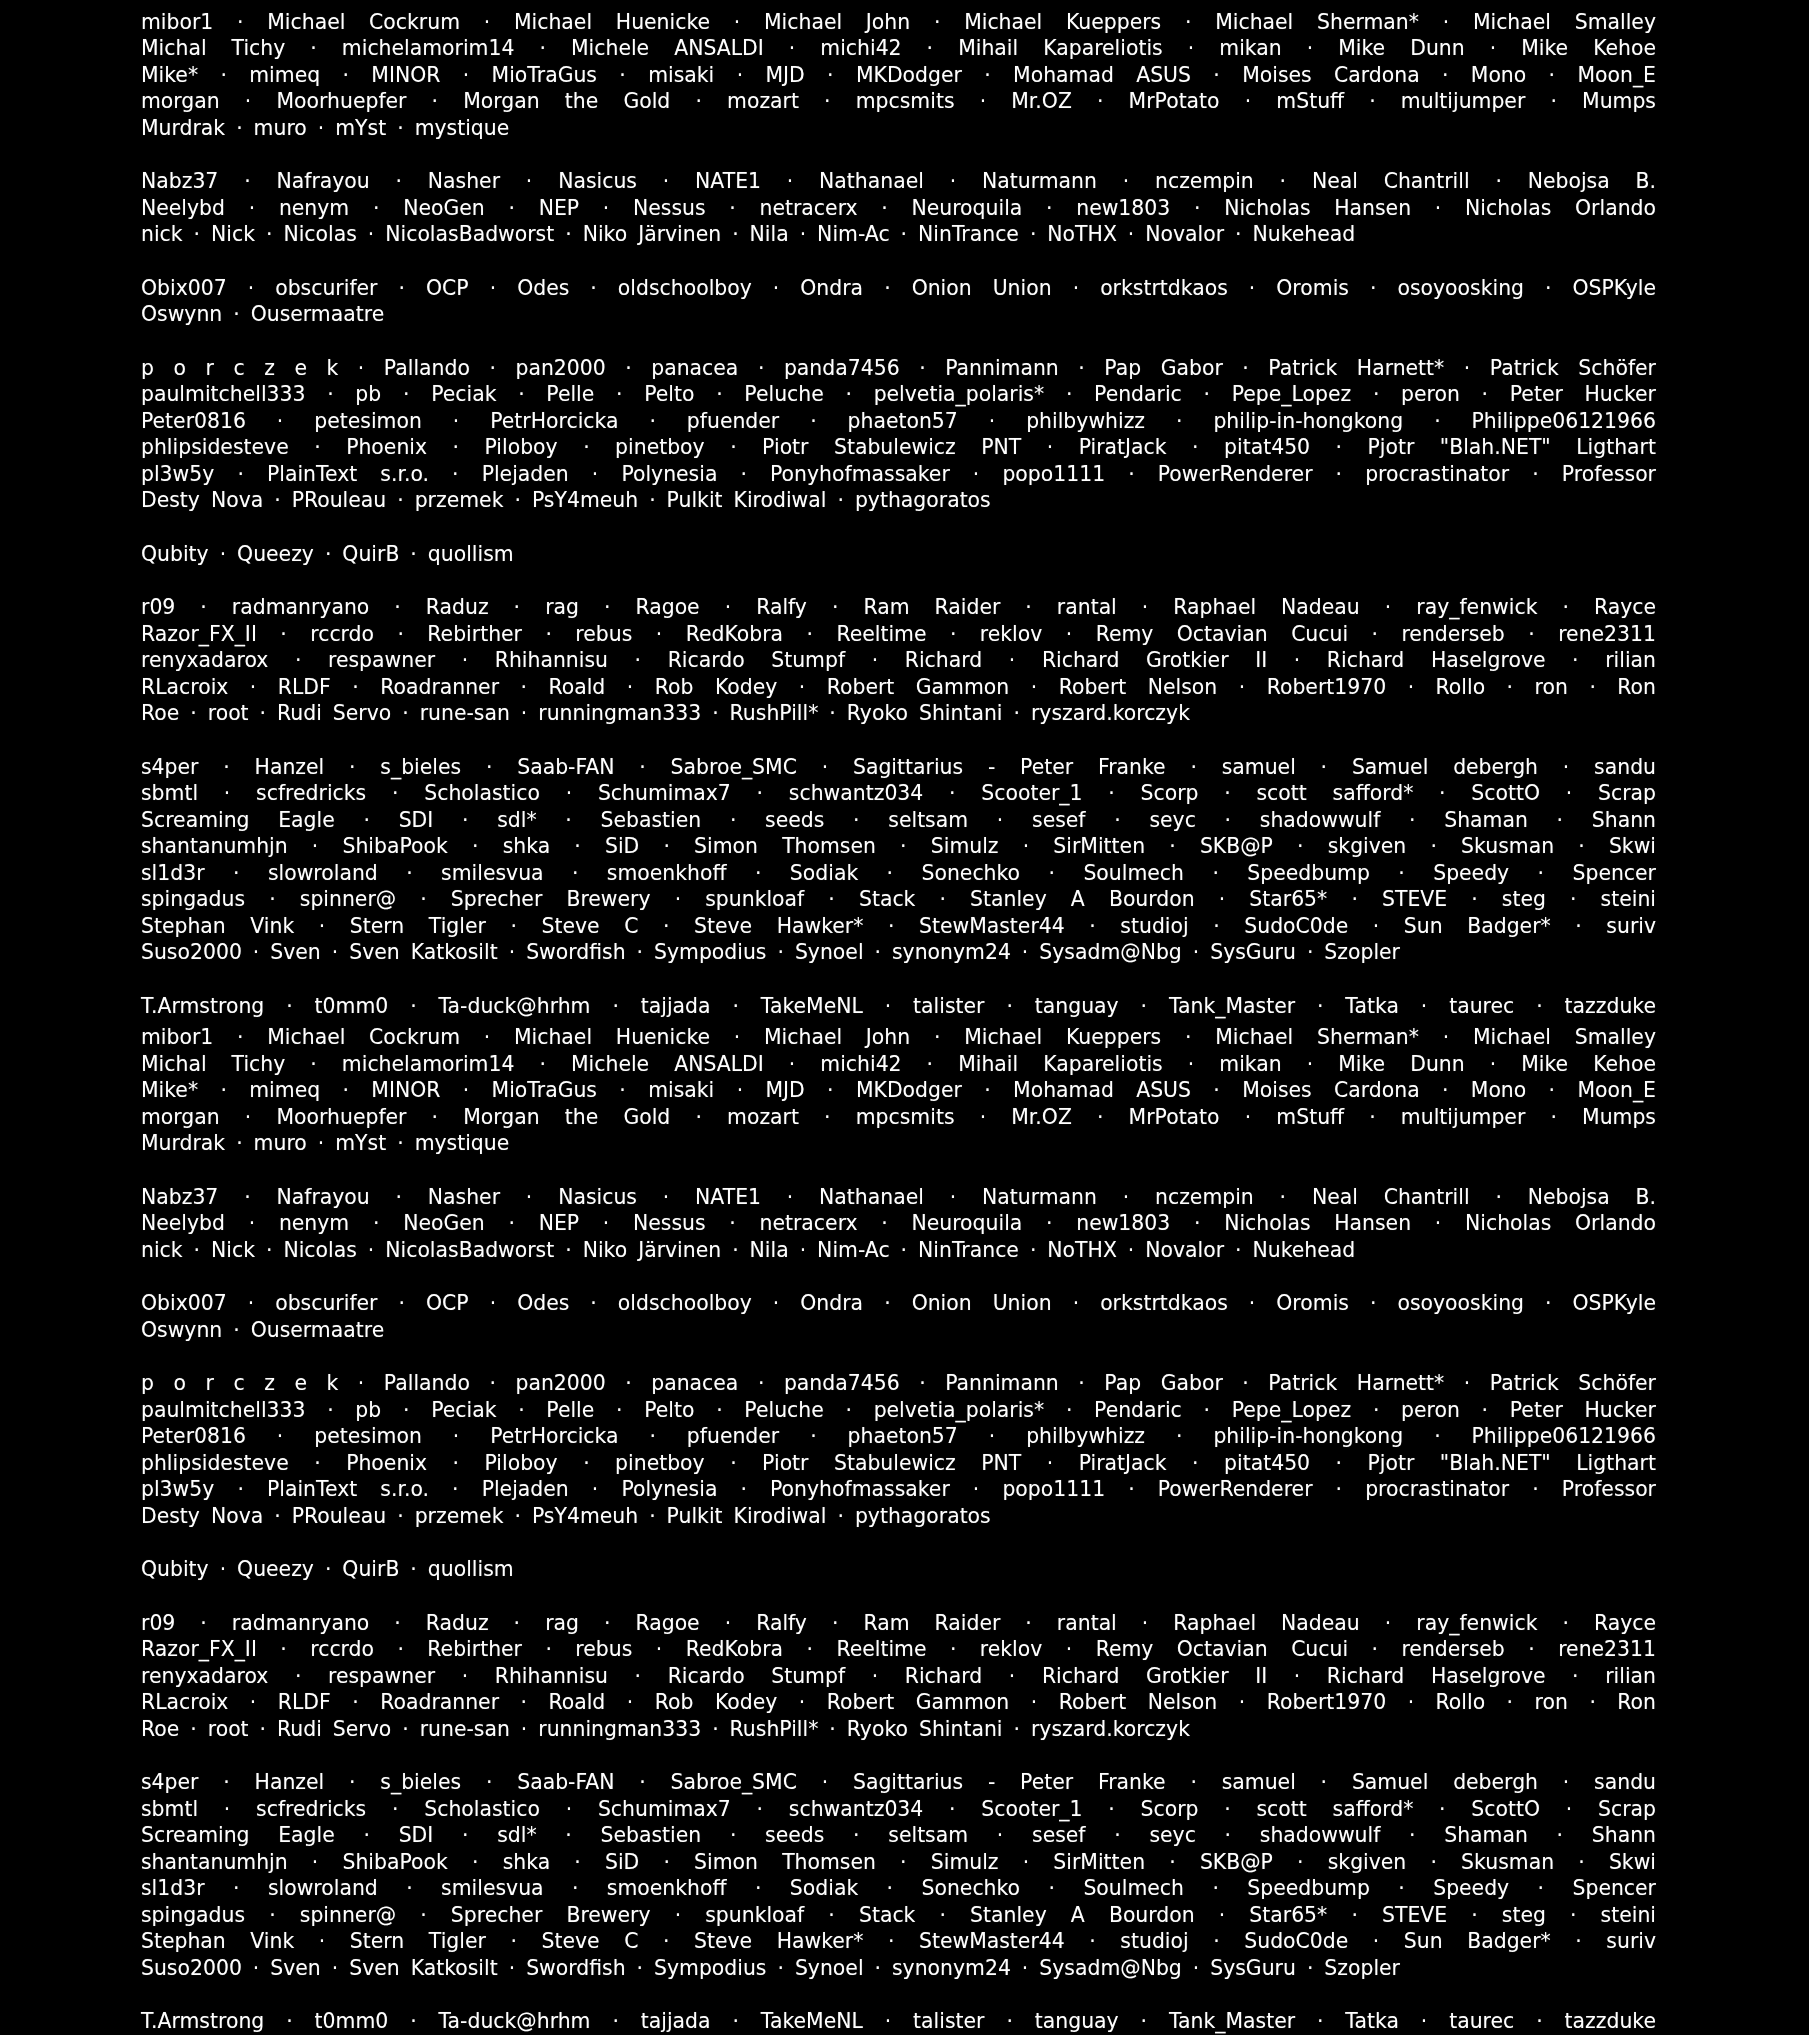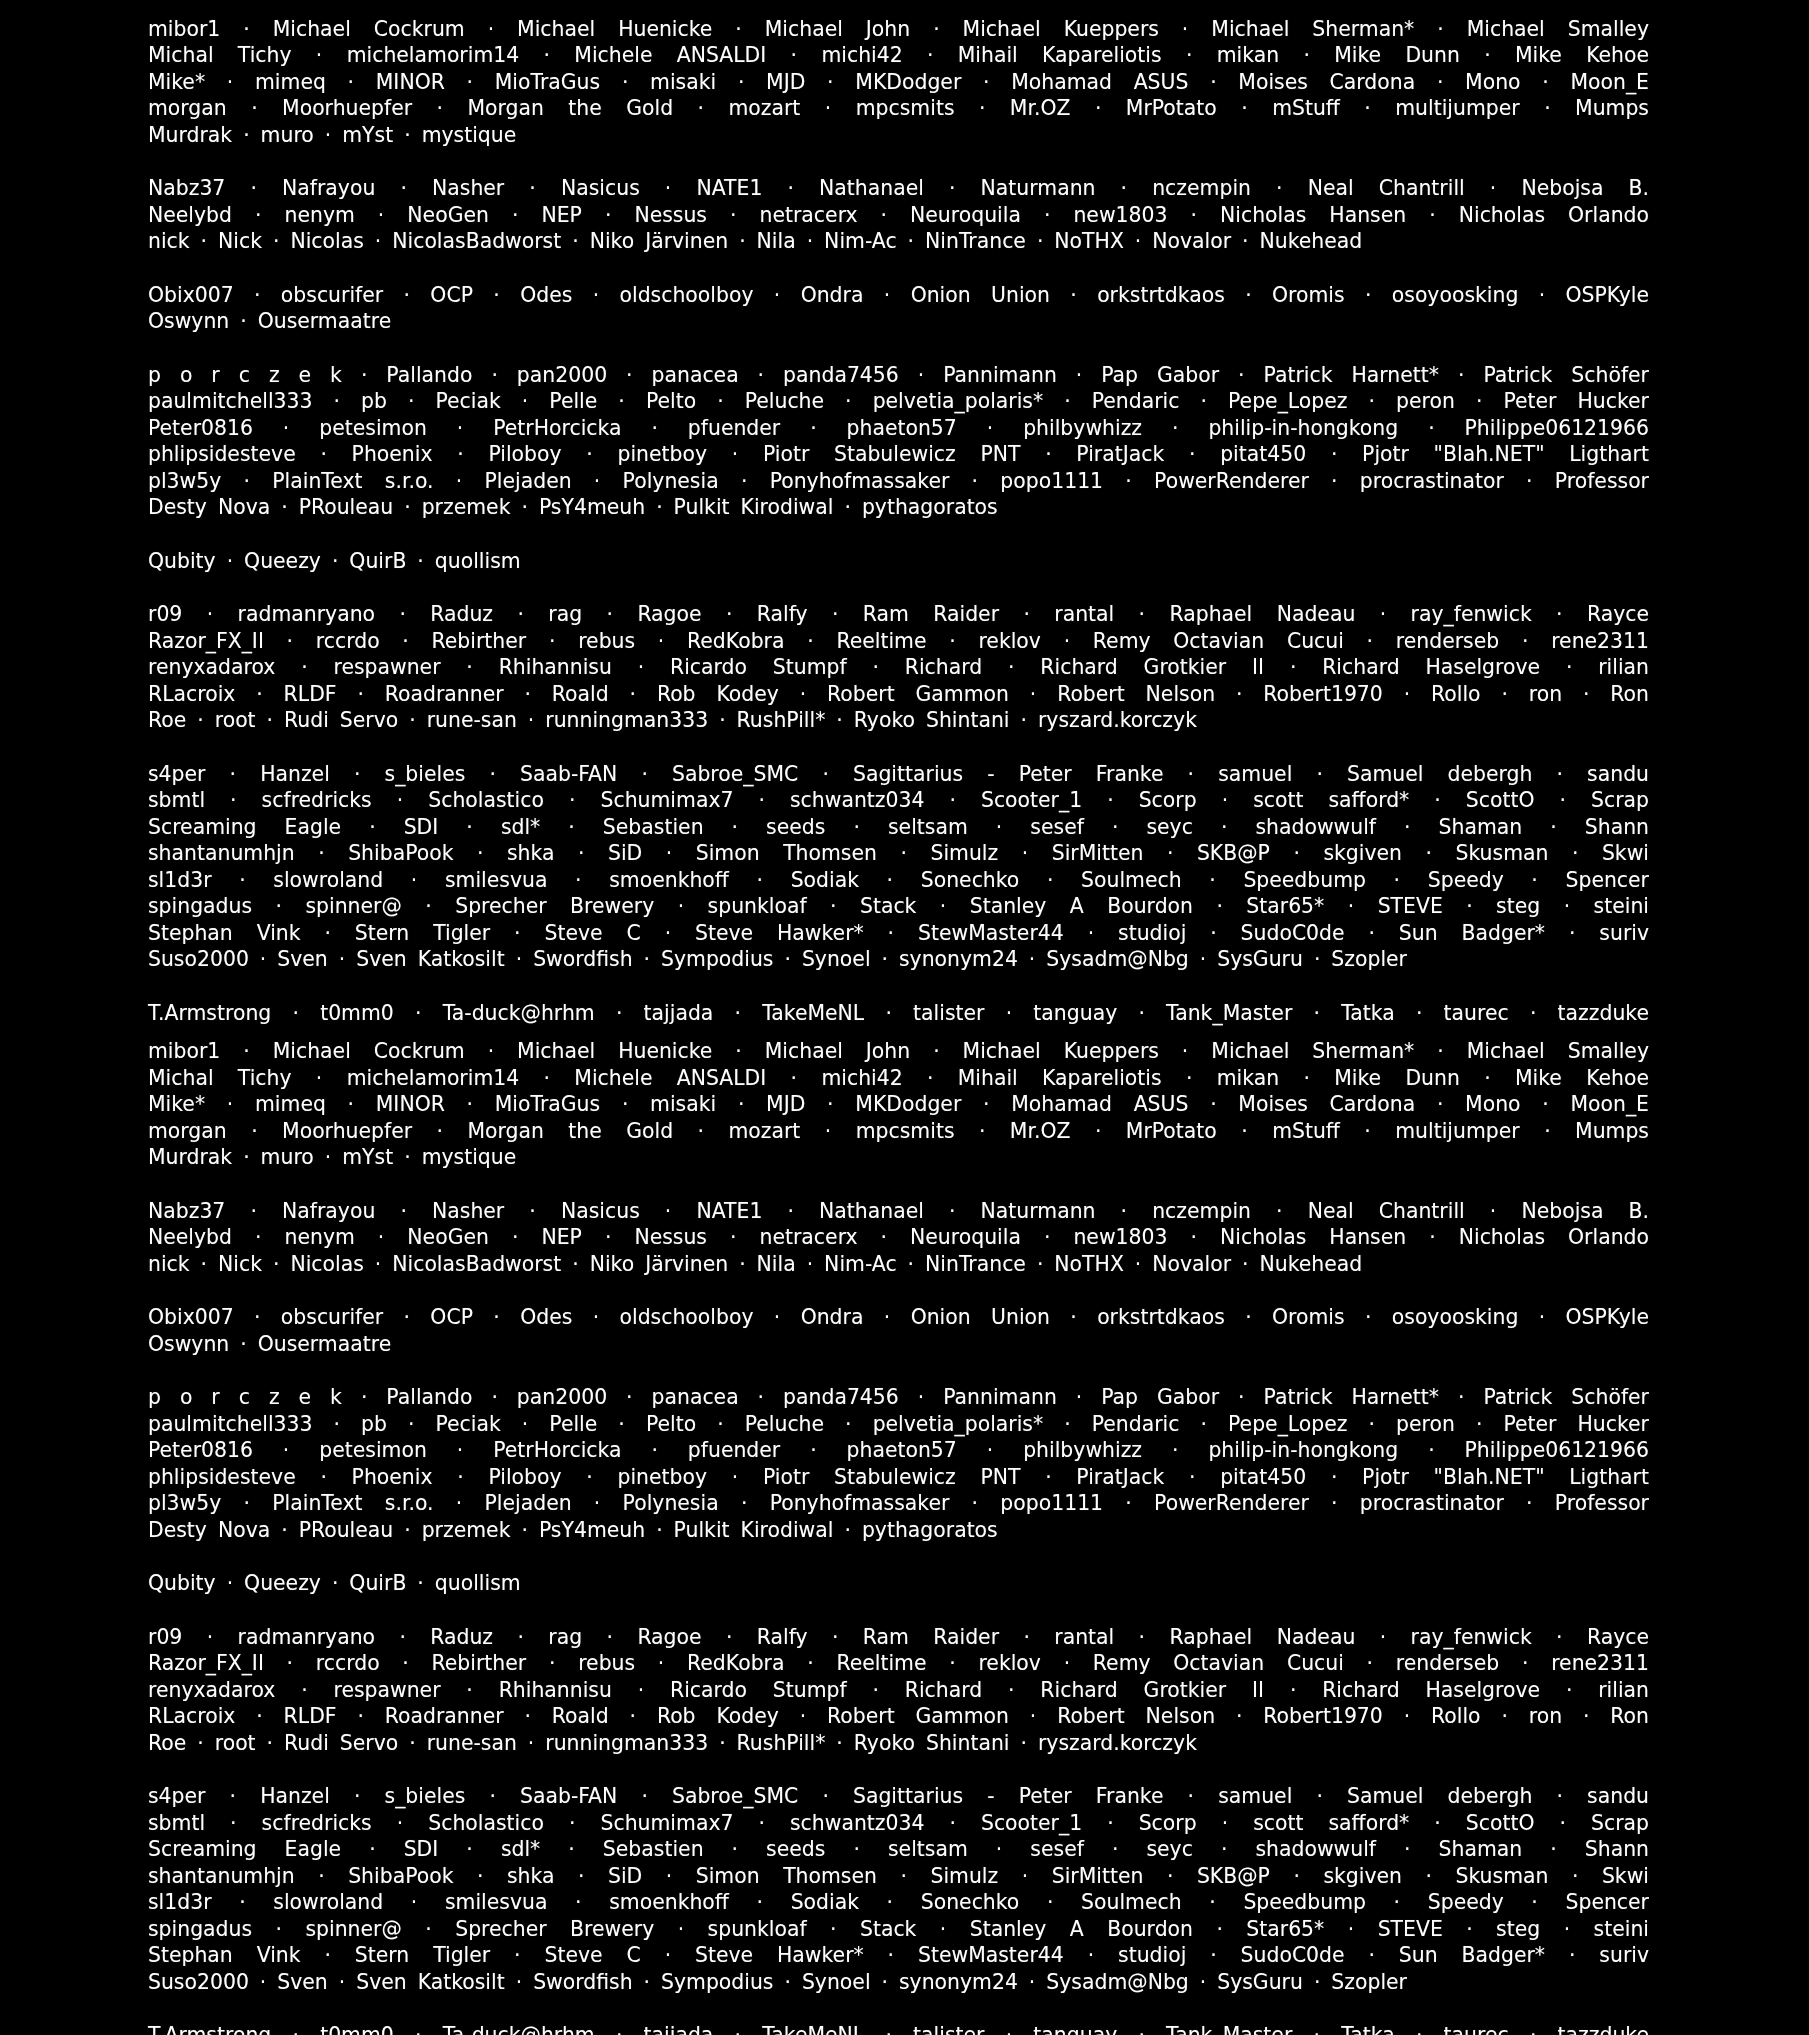--- a/index.html
+++ b/index.html
@@ -13,21 +13,21 @@
     color: #ffffff;
     font-family: "DejaVu Sans", sans-serif;
     font-size: 20.4px;
     overflow: hidden;
   }
   .content {
     padding: 3.6px 148px 0 136px;
     word-spacing: 4.5px;
     text-shadow: 0 0 0.9px rgba(255,255,255,0.30);
   }
-  .copy { margin: 12px; }
+  .copy { margin: 5px; }
   .para { margin: 27px 0 0 0; }
   .copy > .para:first-child { margin-top: 0; }
   .line {
     line-height: 26.5px;
     text-align: justify;
     text-align-last: justify;
   }
   .line.left {
     text-align-last: left;
   }

